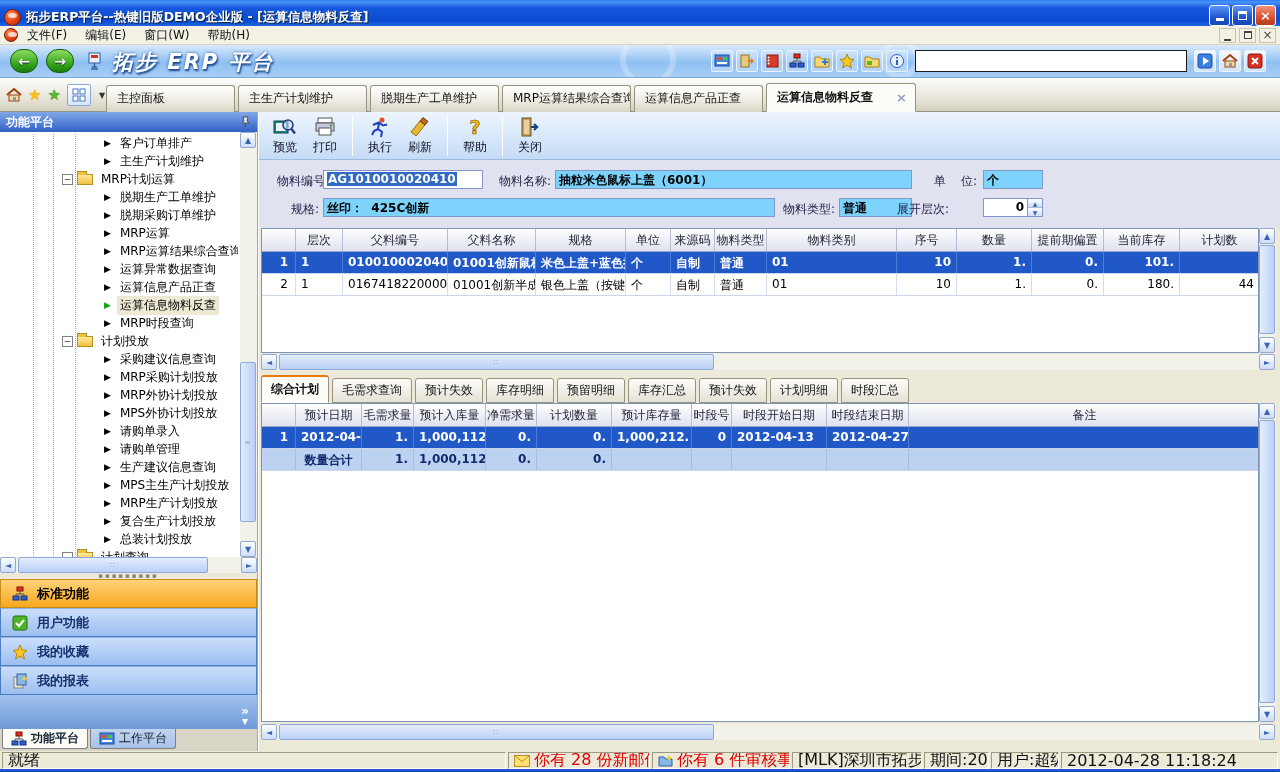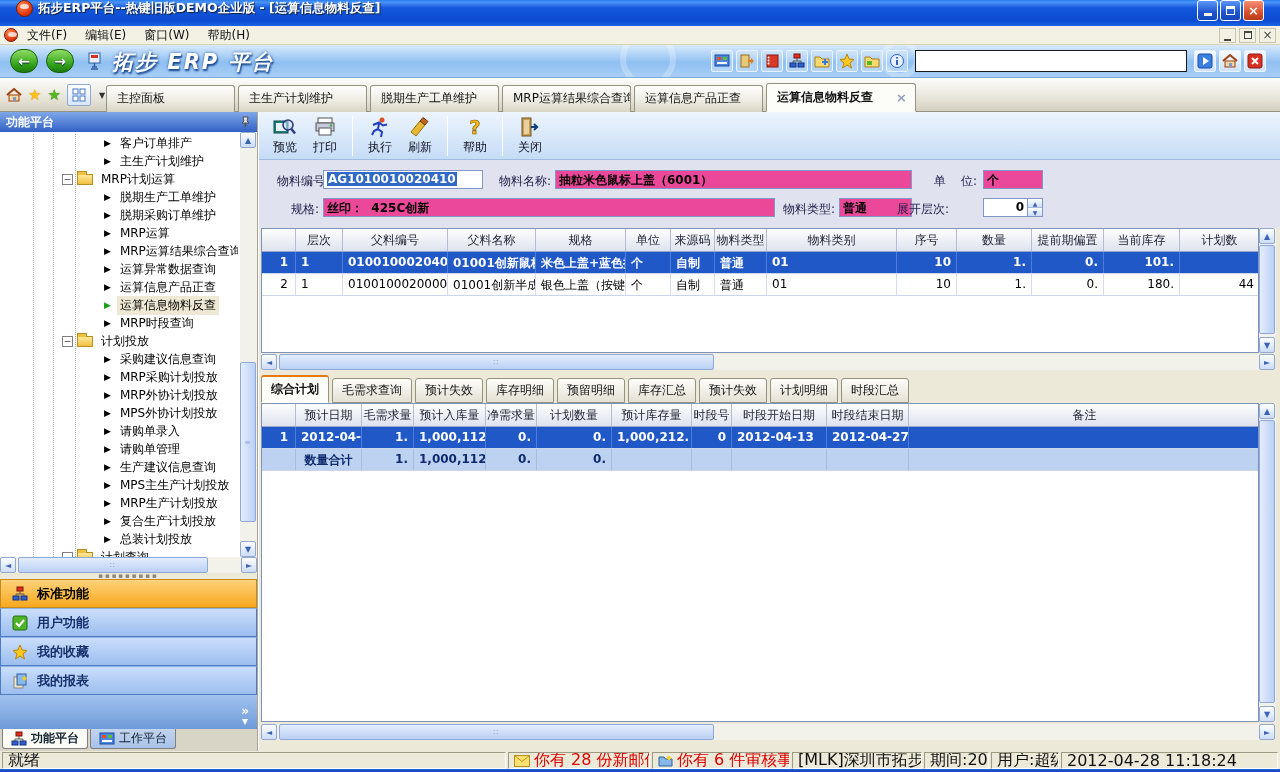--- a/index.html
+++ b/index.html
@@ -1,19 +1,19 @@
 <!DOCTYPE html>
 <html><head>
 <meta charset="utf-8">
 <style>
 *{box-sizing:border-box;margin:0;padding:0}
 body{margin:0;background:#444}
 .window{position:relative;width:1280px;height:772px;font-family:"DejaVu Sans","Liberation Sans",sans-serif;font-size:12px;background:#ECE9D8;overflow:hidden}
 
-.titlebar{position:absolute;left:0;top:0;right:0;height:26px;background:linear-gradient(180deg,#2A7CF0 0%,#4A94F8 8%,#1558DE 30%,#0A4AD0 80%,#1E66E8 100%);display:flex;align-items:flex-start;padding:0 16px;color:#fff}
+.titlebar{position:absolute;left:0;top:0;right:0;height:26px;background:linear-gradient(180deg,#2A7CF0 0%,#4A94F8 8%,#1558DE 30%,#0A4AD0 80%,#1E66E8 100%);display:flex;align-items:flex-end;padding:0 4px;color:#fff}
 .titlebar .t-text{font-weight:bold;font-size:12.5px;margin-left:5px;text-shadow:1px 1px 1px #123;flex:1;white-space:nowrap;overflow:hidden}
 .appicon{width:17px;height:17px;border-radius:50%;background:radial-gradient(circle at 35% 30%,#FF8A50,#E23B12 60%,#A82405);border:1px solid #7A1A04;position:relative}
 .appicon::after{content:"";position:absolute;left:3px;top:3px;width:9px;height:5px;border-radius:50%;background:rgba(255,255,255,.75)}
 .win-btn{width:21px;height:21px;border-radius:3px;border:1px solid #fff;margin-left:2px;display:flex;align-items:center;justify-content:center;background:linear-gradient(#5A96F8,#1E55CE 60%,#1446B8);color:#fff;font-weight:bold}
 .win-btn.close{background:linear-gradient(#F49078,#D8512E 60%,#B83A18)}
 .g-min{width:8px;height:7px;border-bottom:3px solid #fff;margin-top:4px}
 .g-rest{width:9px;height:9px;border:1px solid #fff;border-top:3px solid #fff;position:relative;background:transparent}
 .g-x{font-size:13px;line-height:13px;font-weight:bold}
 
 .menubar{position:absolute;left:0;top:26px;right:0;height:19px;background:#F3F1E4;border-bottom:1px solid #D8D4BC;display:flex;align-items:center;padding:0 4px}
@@ -75,21 +75,21 @@
 .sb-tabs{height:22px;background:#D8D4C6;display:flex;gap:2px;padding:0 2px;align-items:flex-start}
 .sb-tab{height:20px;border:1px solid #808080;border-top:none;border-radius:0 0 3px 3px;display:flex;align-items:center;gap:4px;padding:0 8px;background:linear-gradient(#C2D4EE,#A8C2E8);font-size:12px;color:#123}
 .sb-tab.active{background:#FCFCF6;font-weight:bold}
 
 .main{position:absolute;left:258px;top:112px;right:0;bottom:21px;background:#ECE9D8;border-left:1px solid #fff}
 .m-toolbar{position:absolute;left:0;top:0;right:0;height:48px;background:linear-gradient(#EDF5FE,#C5DCF6);border-bottom:1px solid #9FBCE0;display:flex;align-items:center;padding-left:6px}
 .mt-btn{width:40px;height:44px;display:flex;flex-direction:column;align-items:center;justify-content:center;gap:1px;color:#112;font-size:12px}
 .mt-sep{width:1px;height:40px;background:#9FB9DC;border-right:1px solid #fff;margin:0 7px}
 .m-form{position:absolute;left:0;top:48px;right:0;height:68px;background:#E1E2F0}
 .f-label{position:absolute;color:#1C1C46;text-align:right;white-space:pre}
-.f-input{position:absolute;height:19px;background:#ec4899;border:1px solid #8296C8;padding:1px 3px;font-weight:bold;color:#000;white-space:pre;overflow:hidden}
+.f-input{position:absolute;height:19px;background:#7dd3fc;border:1px solid #8296C8;padding:1px 3px;font-weight:bold;color:#000;white-space:pre;overflow:hidden}
 .f-input.white{background:#fff;font-weight:bold}
 .sel-text{background:#316AC5;color:#fff;padding:0 1px}
 .spinner{position:absolute;height:19px;background:#fff;border:1px solid #8296C8;display:flex}
 .spin-val{flex:1;text-align:right;padding:1px 3px;font-weight:bold}
 .spin-btns{width:15px;display:flex;flex-direction:column;border-left:1px solid #8296C8}
 .spin-b{flex:1;background:linear-gradient(#FDFEFF,#CCDDF6);font-size:6px;color:#3C62B4;display:flex;align-items:center;justify-content:center;border-bottom:1px solid #A8BCE0}
 
 .grid{position:absolute;background:#fff;border:1px solid #7E94B8;overflow:hidden}
 .g-head{display:flex;height:23px;background:linear-gradient(#FEFEFE,#DFE2EE);border-bottom:1px solid #98A8C8}
 .g-hc{height:100%;border-right:1px solid #B4BCD4;display:flex;align-items:center;justify-content:center;color:#1C2030;white-space:nowrap;overflow:hidden;flex:none}
@@ -618,21 +618,21 @@
           <span class="g-c a-l" style="width: 130px;">01</span>
           <span class="g-c a-r" style="width: 60px;">10</span>
           <span class="g-c a-r" style="width: 75px;">1.</span>
           <span class="g-c a-r" style="width: 72px;">0.</span>
           <span class="g-c a-r" style="width: 76px;">101.</span>
           <span class="g-c a-r" style="width: 80px;"></span>
         </div>
         <div class="g-row">
           <span class="g-c g-num">2</span>
           <span class="g-c a-l" style="width: 47px;">1</span>
-          <span class="g-c a-l" style="width: 105px;">0100100020000</span>
+          <span class="g-c a-l" style="width: 105px;">0167418220000</span>
           <span class="g-c a-l" style="width: 88px;">01001创新半成品</span>
           <span class="g-c a-l" style="width: 90px;">银色上盖（按键）+透</span>
           <span class="g-c a-l" style="width: 45px;">个</span>
           <span class="g-c a-l" style="width: 44px;">自制</span>
           <span class="g-c a-l" style="width: 52px;">普通</span>
           <span class="g-c a-l" style="width: 130px;">01</span>
           <span class="g-c a-r" style="width: 60px;">10</span>
           <span class="g-c a-r" style="width: 75px;">1.</span>
           <span class="g-c a-r" style="width: 72px;">0.</span>
           <span class="g-c a-r" style="width: 76px;">180.</span>

